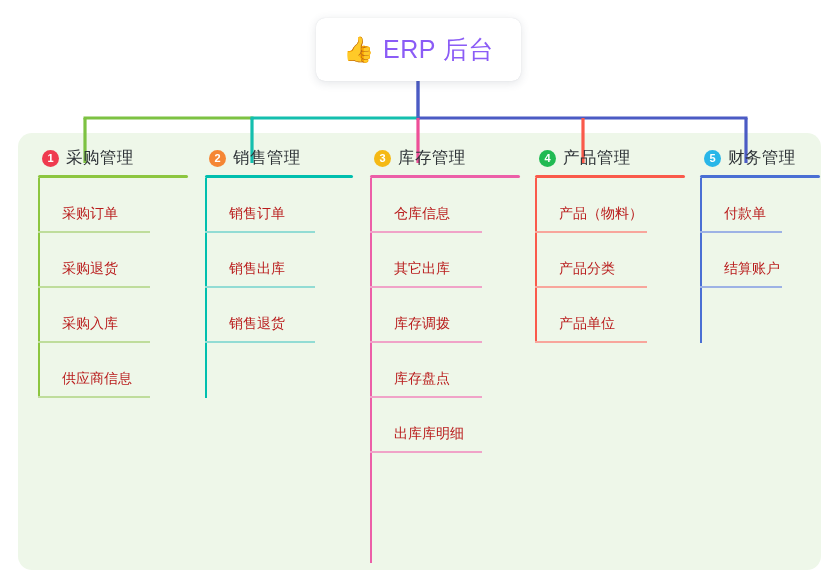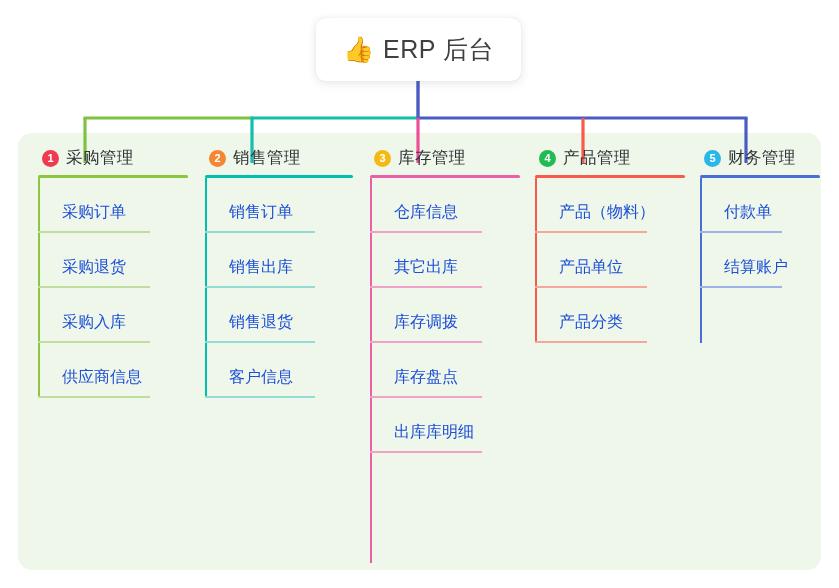--- a/index.html
+++ b/index.html
@@ -38,21 +38,21 @@
     gap: 9px;
     z-index: 6;
   }
   .root-emoji {
     font-size: 25px;
     line-height: 1;
     display: inline-block;
   }
   .root-title {
     font-size: 25px;
-    color: #404040;
+    color: #8b5cf6;
     letter-spacing: 0.5px;
     white-space: nowrap;
     text-align: right;
   }
 
   
   .panel {
     position: absolute;
     left: 18px;
     top: 133px;
@@ -127,22 +127,22 @@
   .leaf {
     position: relative;
     height: 55px;
     padding-left: 24px;
     box-sizing: border-box;
   }
   .leaf-label {
     position: absolute;
     left: 24px;
     bottom: 10px;
-    font-size: 16px;
-    color: #1d4ed8;
+    font-size: 14px;
+    color: #b91c1c;
     white-space: nowrap;
   }
   .leaf-rule {
     position: absolute;
     left: 0px;
     bottom: 0px;
     height: 1.6px;
   }
 </style>
 </head>
@@ -209,24 +209,20 @@
             <div class="leaf-rule" style="background: rgb(146, 220, 212); width: 110px;"></div>
           </div>
           <div class="leaf">
             <span class="leaf-label">销售出库</span>
             <div class="leaf-rule" style="background: rgb(146, 220, 212); width: 110px;"></div>
           </div>
           <div class="leaf">
             <span class="leaf-label">销售退货</span>
             <div class="leaf-rule" style="background: rgb(146, 220, 212); width: 110px;"></div>
           </div>
-          <div class="leaf">
-            <span class="leaf-label">客户信息</span>
-            <div class="leaf-rule" style="background: rgb(146, 220, 212); width: 110px;"></div>
-          </div>
         </div>
       </div>
       <div class="column" style="left: 370px; width: 150px;">
         <div class="col-head">
           <span class="badge" style="background: rgb(245, 185, 20);">3</span>
           <span class="col-title">库存管理</span>
         </div>
         <div class="col-rule" style="background: rgb(236, 95, 168); width: 150px;"></div>
         <div class="leaves">
           <div class="spine" style="background: rgb(236, 95, 168); height: 385px;"></div>
@@ -258,27 +254,27 @@
           <span class="col-title">产品管理</span>
         </div>
         <div class="col-rule" style="background: rgb(250, 90, 75); width: 150px;"></div>
         <div class="leaves">
           <div class="spine" style="background: rgb(250, 90, 75); height: 165px;"></div>
           <div class="leaf">
             <span class="leaf-label">产品（物料）</span>
             <div class="leaf-rule" style="background: rgb(248, 166, 156); width: 112px;"></div>
           </div>
           <div class="leaf">
+            <span class="leaf-label">产品分类</span>
+            <div class="leaf-rule" style="background: rgb(248, 166, 156); width: 112px;"></div>
+          </div>
+          <div class="leaf">
             <span class="leaf-label">产品单位</span>
             <div class="leaf-rule" style="background: rgb(248, 166, 156); width: 112px;"></div>
           </div>
-          <div class="leaf">
-            <span class="leaf-label">产品分类</span>
-            <div class="leaf-rule" style="background: rgb(248, 166, 156); width: 112px;"></div>
-          </div>
         </div>
       </div>
       <div class="column" style="left: 700px; width: 120px;">
         <div class="col-head">
           <span class="badge" style="background: rgb(41, 182, 232);">5</span>
           <span class="col-title">财务管理</span>
         </div>
         <div class="col-rule" style="background: rgb(74, 111, 212); width: 120px;"></div>
         <div class="leaves">
           <div class="spine" style="background: rgb(74, 111, 212); height: 165px;"></div>

